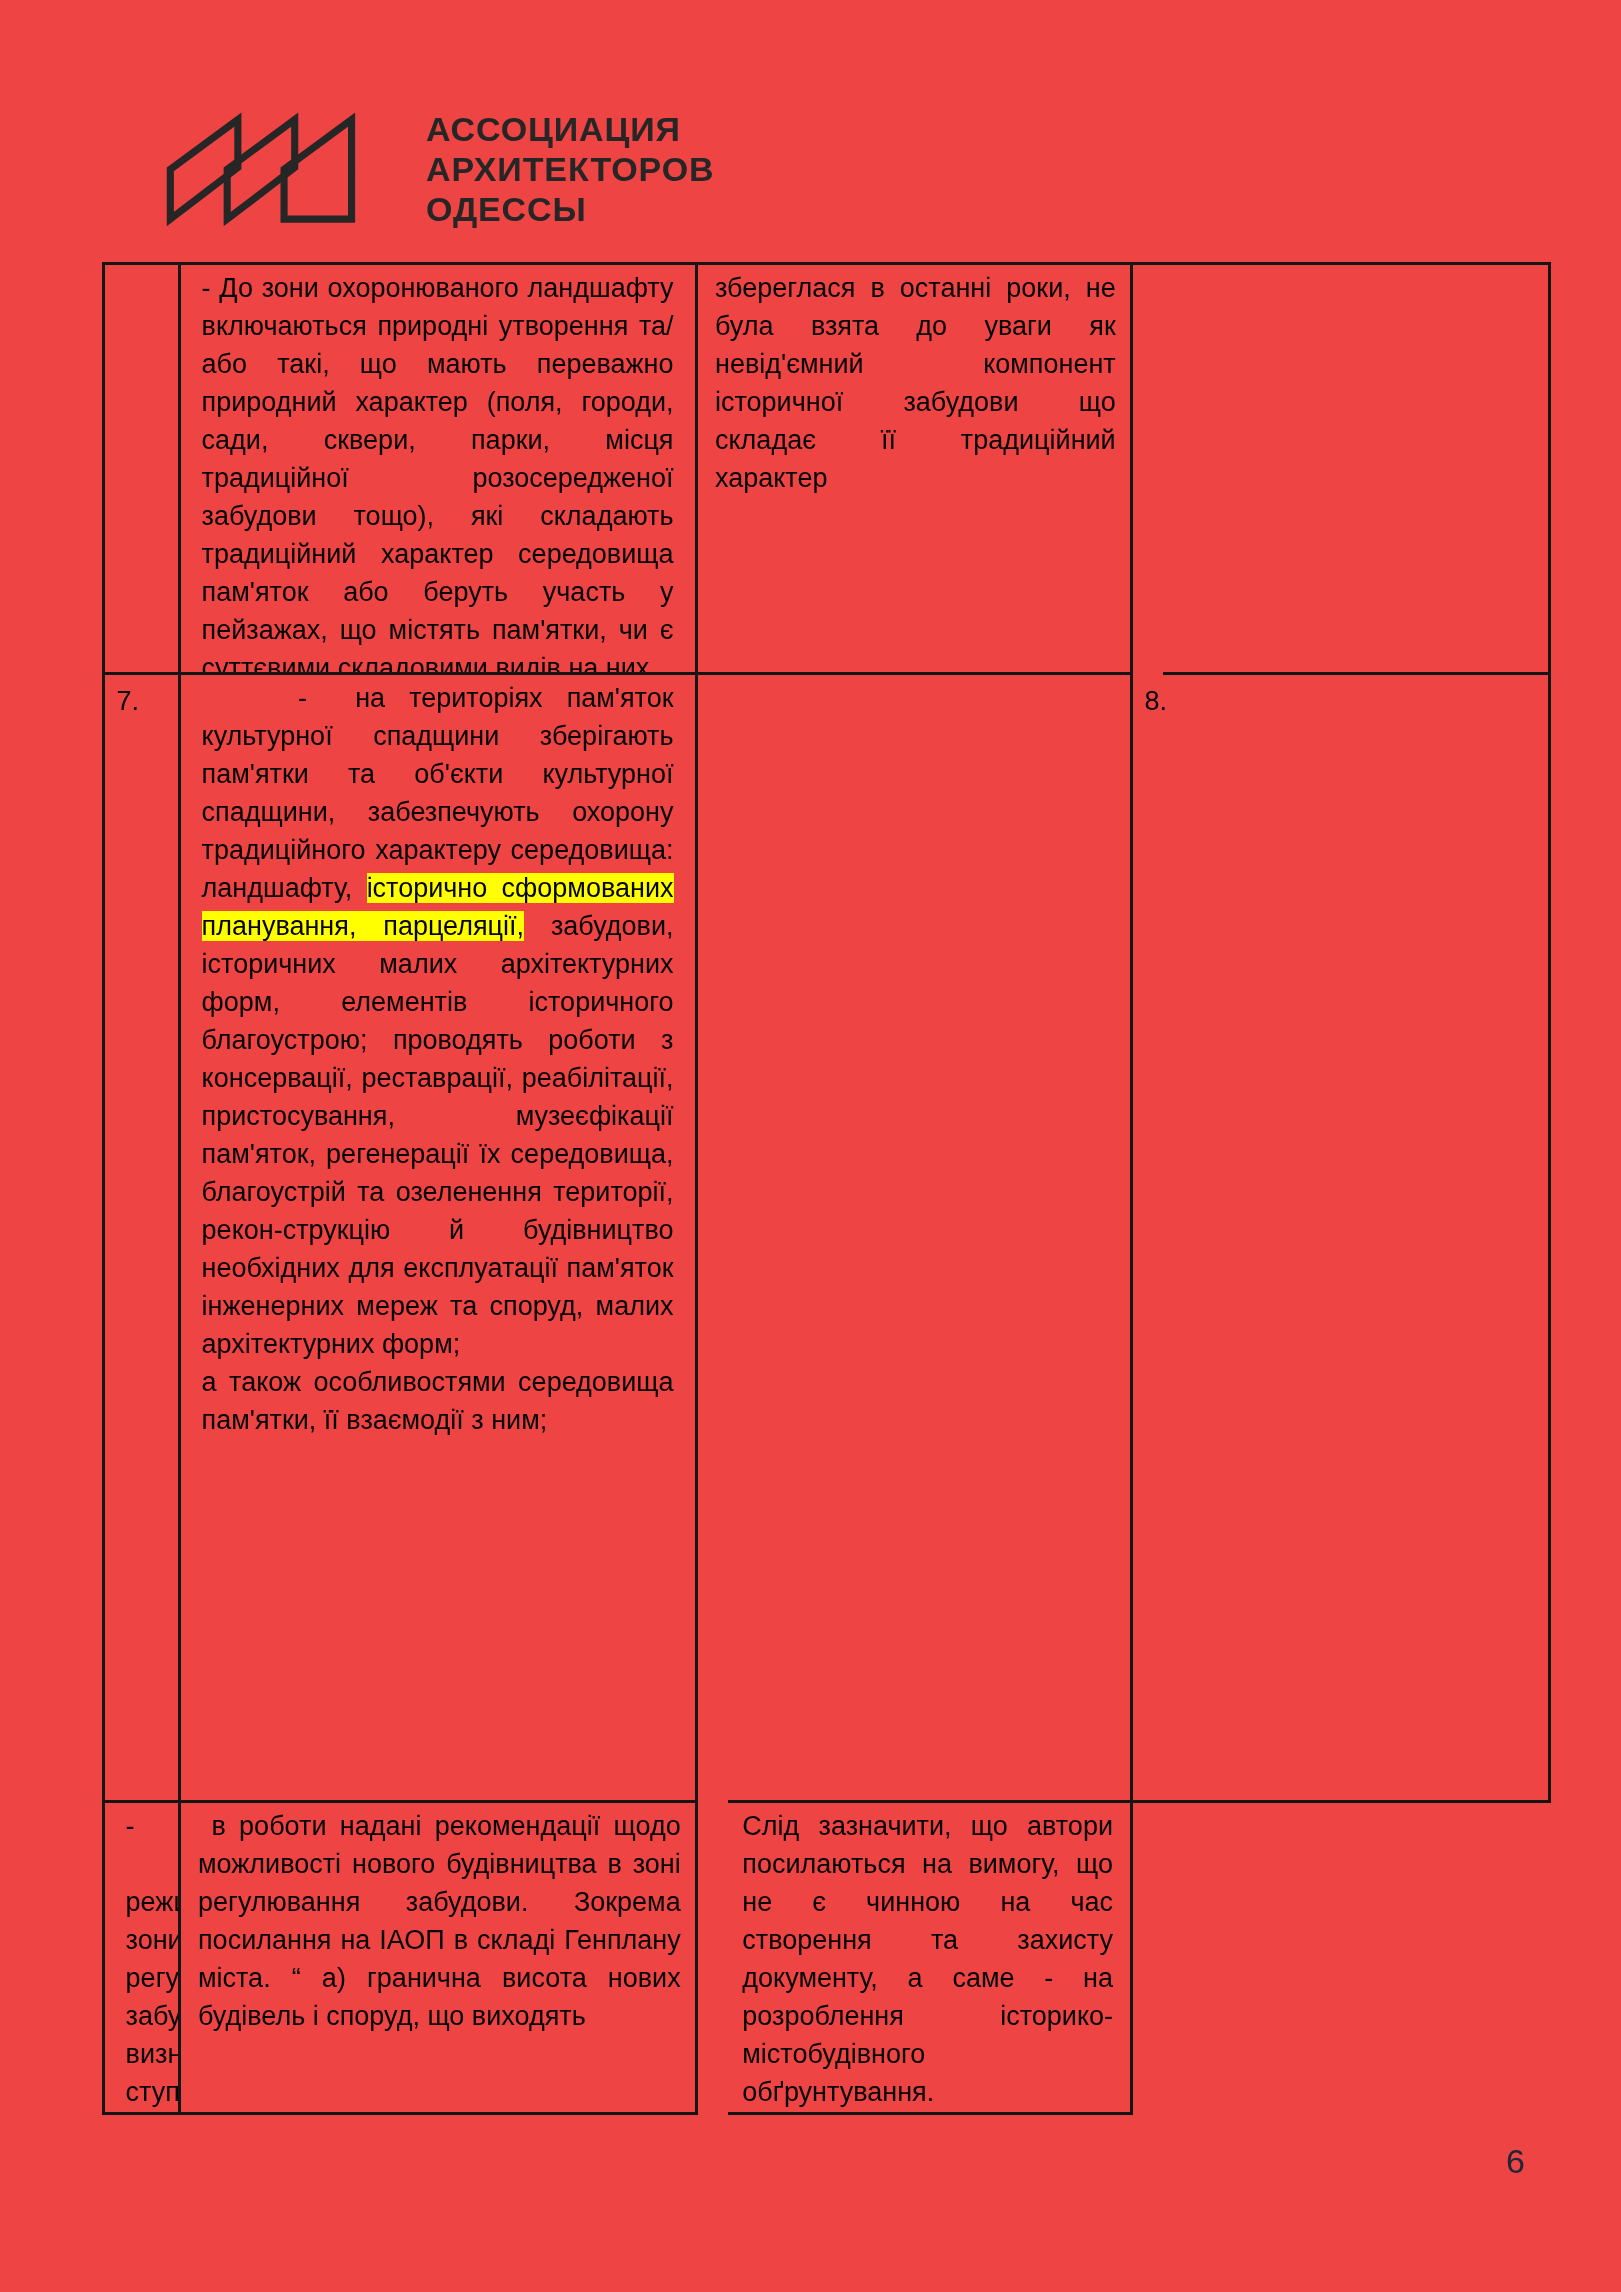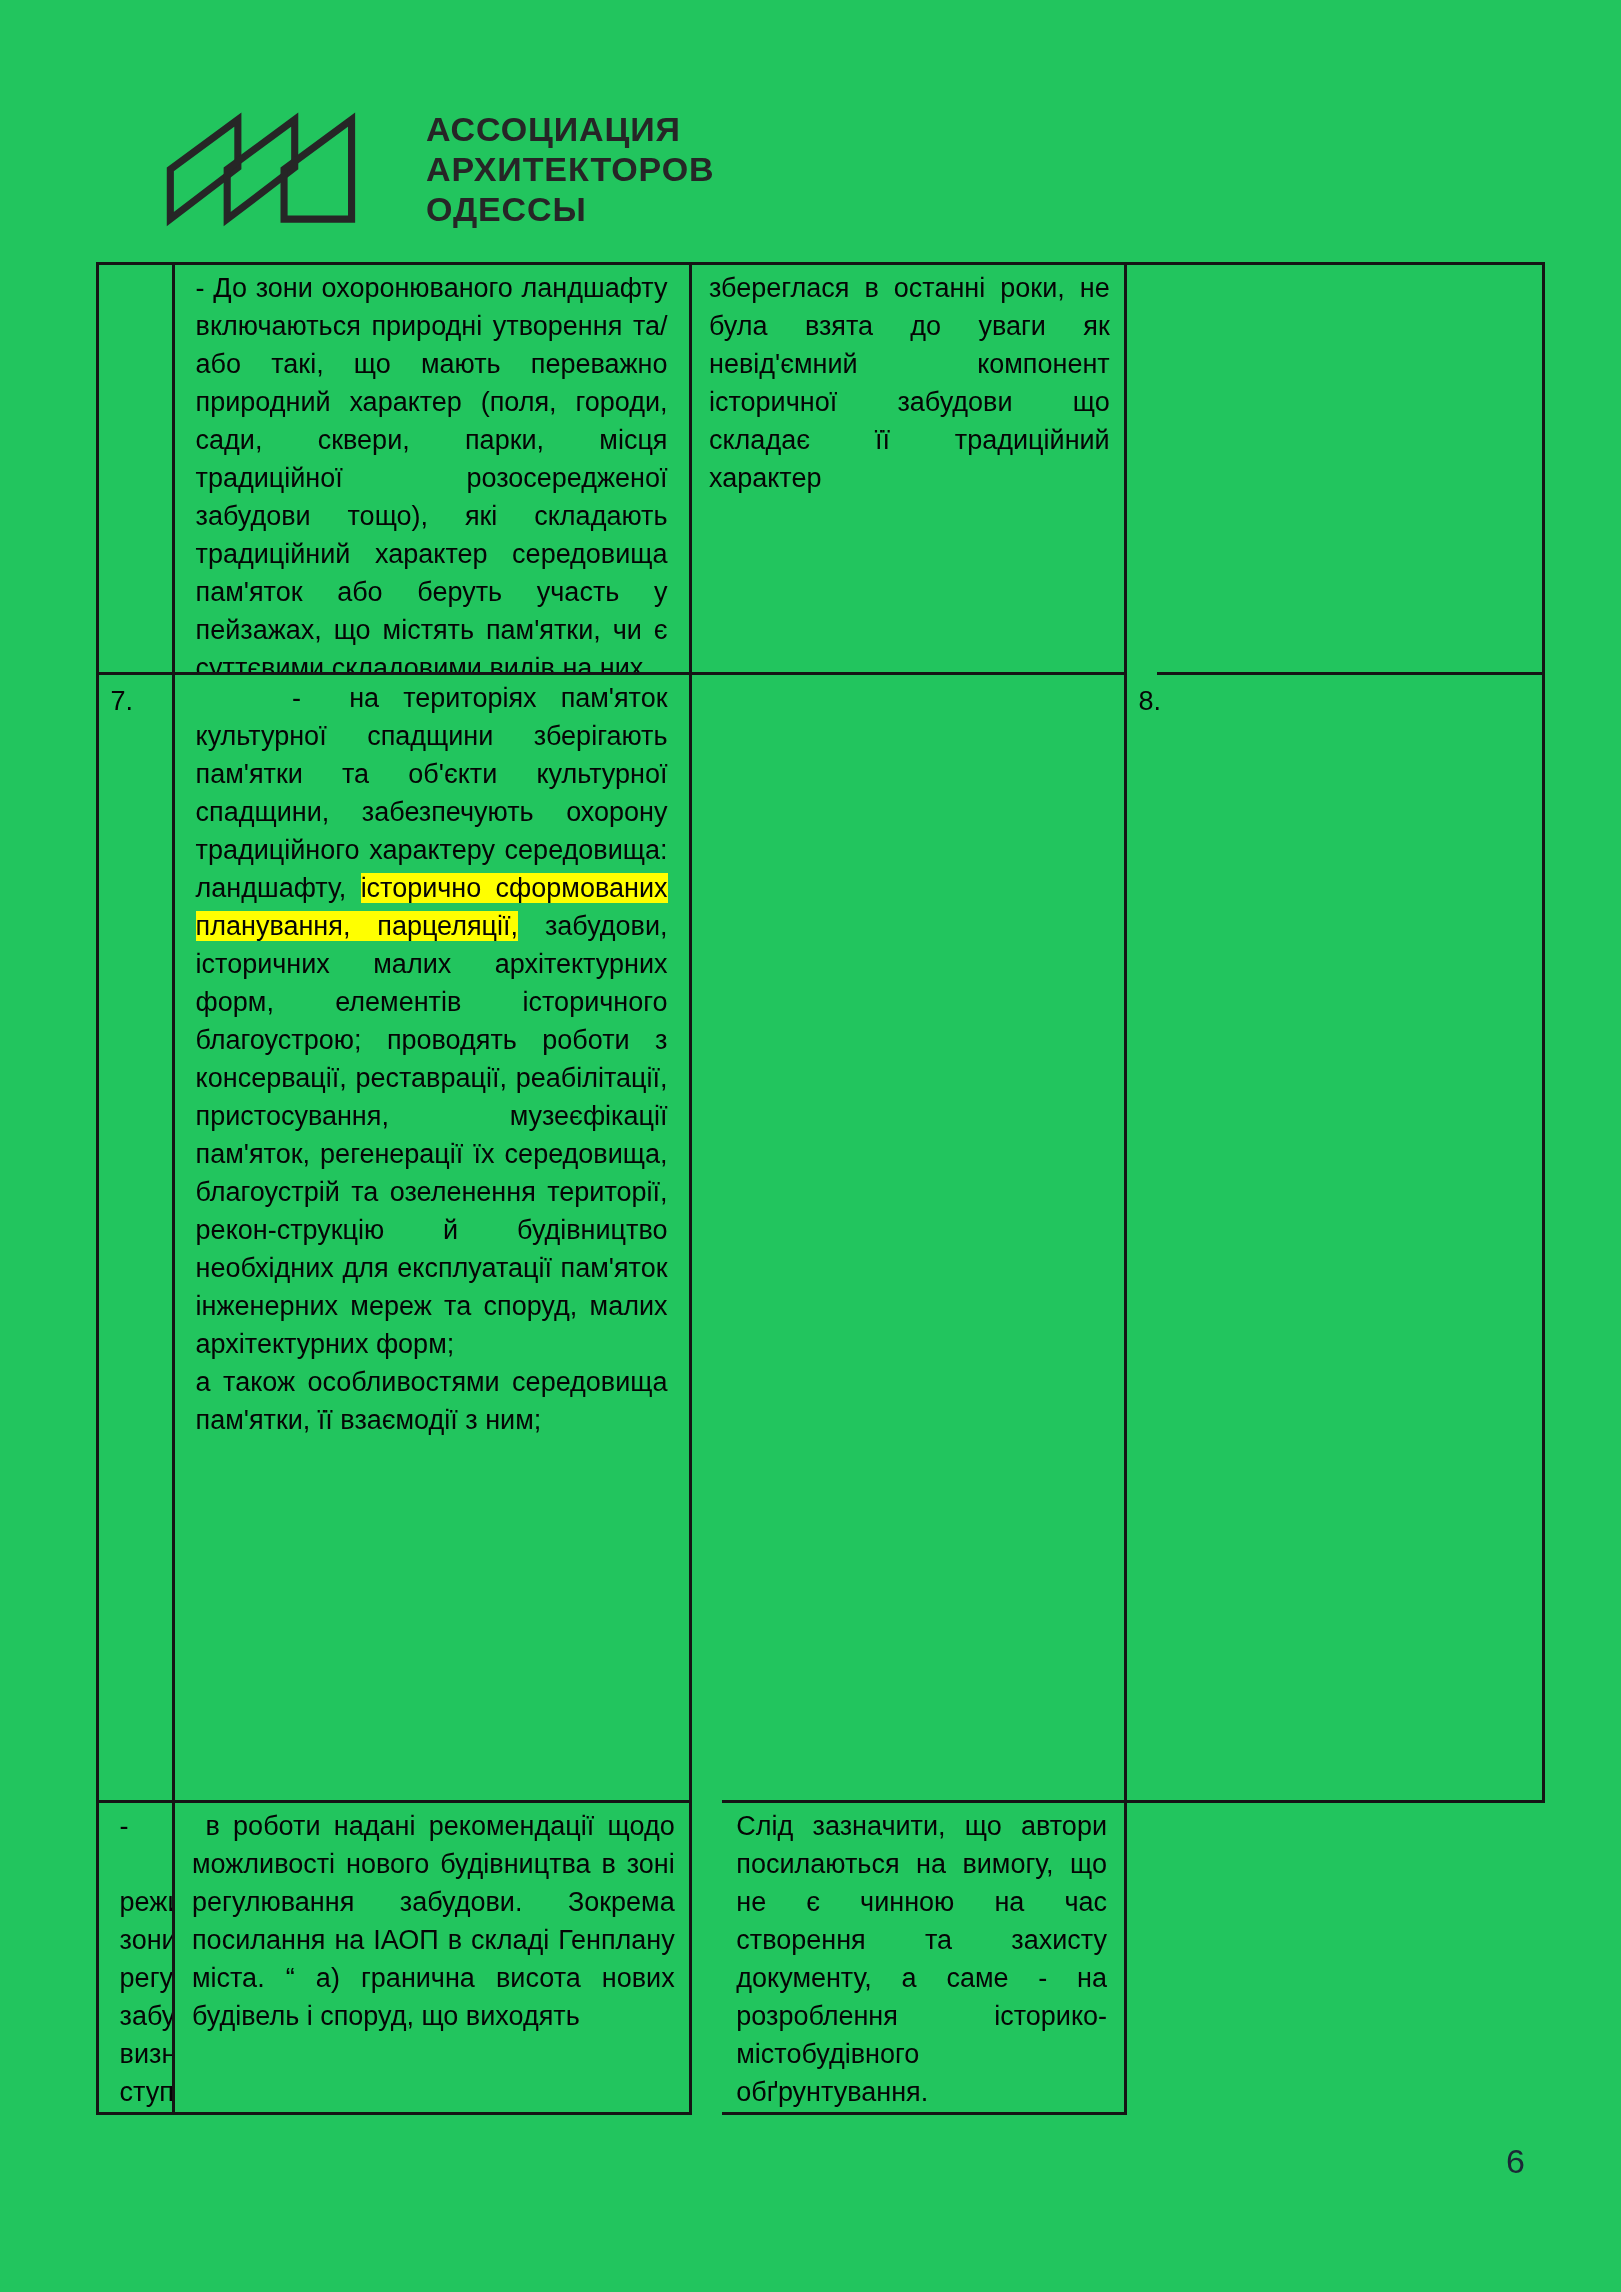--- a/index.html
+++ b/index.html
@@ -1,37 +1,37 @@
 <!DOCTYPE html>
 <html style="--hl-color: #ffff00; --border-color: #151515; --text-color: #050505; --logo-color: #262626; --pg-color: #1b2836;font-size:14.3px"><head>
 <meta charset="utf-8">
 <style>
   html,body { margin:0; padding:0; background:#ffffff; }
   .page {
     position:relative;
     width:1622px; height:2293px;
-    background:#22c55e;
+    background:#ef4444;
     font-family:"Liberation Sans","DejaVu Sans",sans-serif;
     color:var(--text-color,#050505);
     overflow:hidden;
   }
 
   
   .logo { position:absolute; left:165px; top:109px; display:flex; align-items:flex-start; }
   .logo-icon { width:231px; height:119px; display:block; }
   .logo-icon polygon { fill:none; stroke:var(--logo-color,#262626); stroke-width:8; stroke-linejoin:miter; }
   .logo-text {
     margin-left:30px; margin-top:0px;
     font-weight:bold; font-size:34px; line-height:40px;
     letter-spacing:0.9px; color:var(--logo-color,#262626);
   }
 
   
   .doc-table {
-    position:absolute; left:96px; top:262px;
+    position:absolute; left:102px; top:262px;
     display:grid;
     grid-template-columns:76px 517px 435px 418px;
     grid-template-rows:410px 1128px 312px;
     border-top:3.6px solid var(--border-color,#151515);
     border-left:3.6px solid var(--border-color,#151515);
   }
   .cell {
     box-sizing:border-box;
     border-right:3.6px solid var(--border-color,#151515);
     border-bottom:3.6px solid var(--border-color,#151515);

